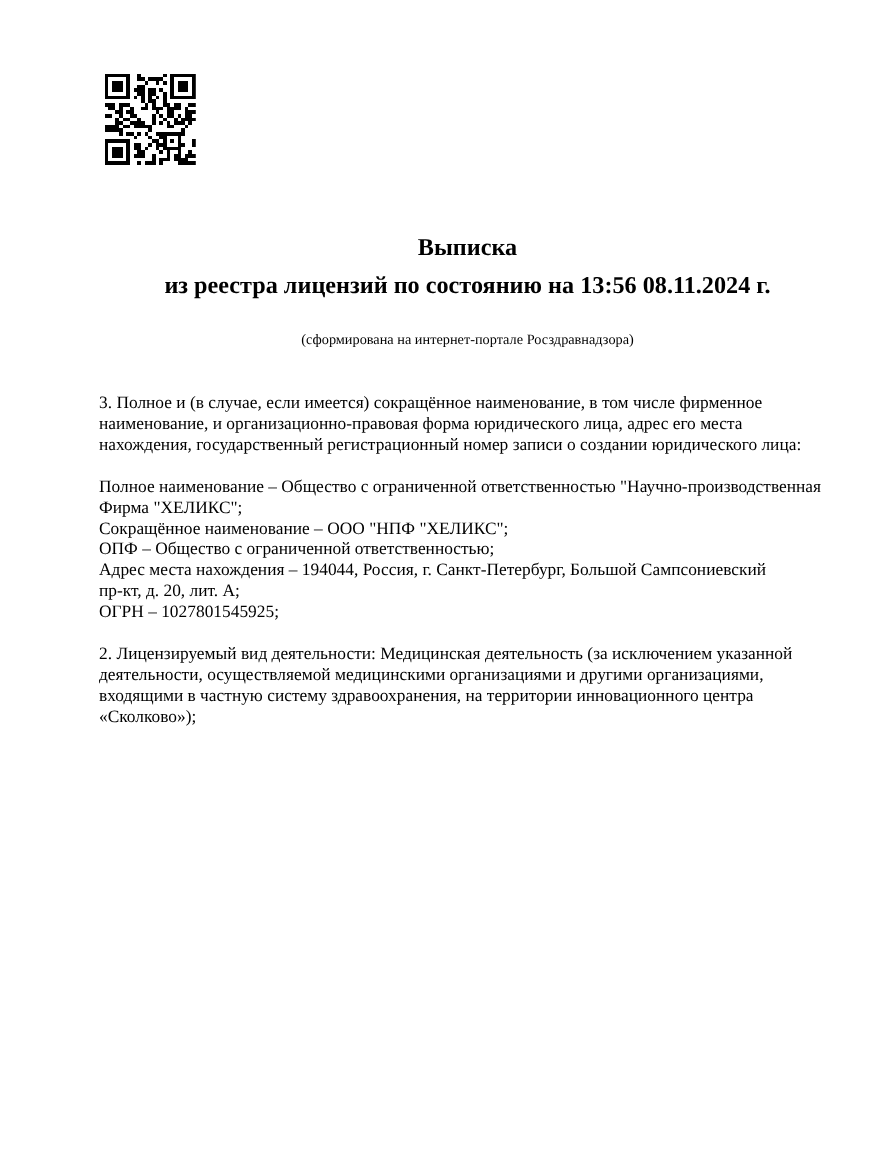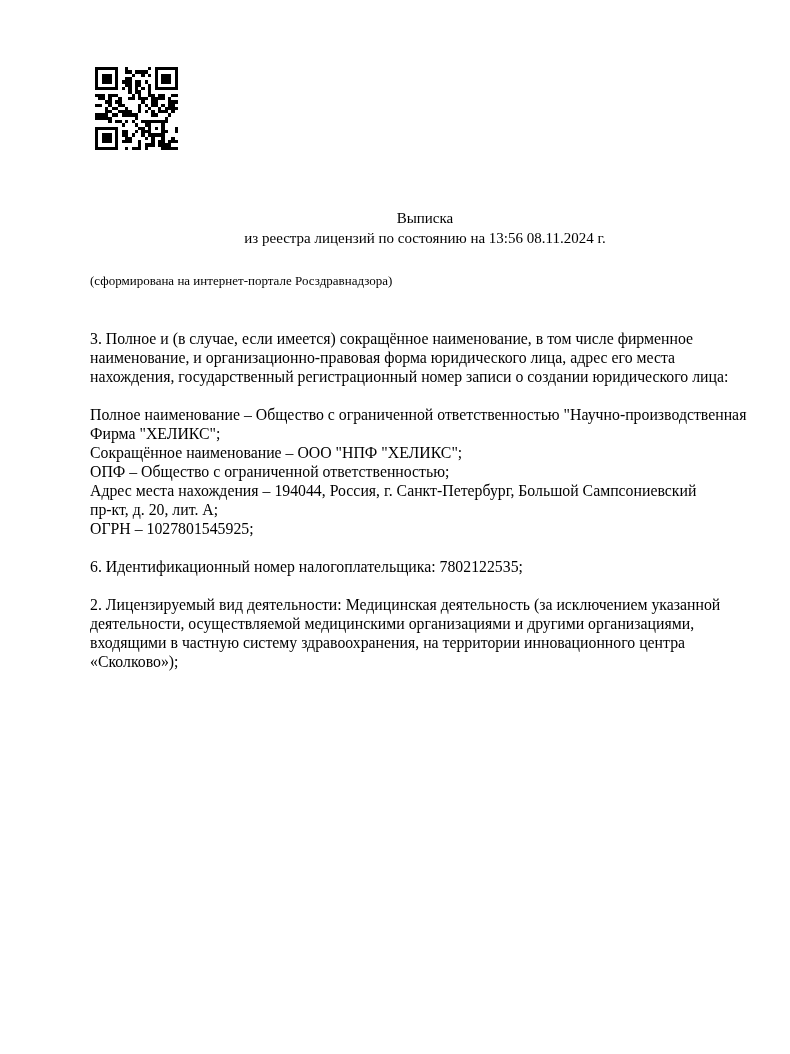--- a/index.html
+++ b/index.html
@@ -34,28 +34,28 @@
   }
   .content {
     position: absolute;
     left: 90px;
     top: 0;
     width: 670px;
   }
   .doc-title {
     margin: 208px 0 0 0;
     text-align: center;
-    font-size: 15px;
-    line-height: 20px;
-    font-weight: normal;
+    font-size: 22px;
+    line-height: 34px;
+    font-weight: bold;
     white-space: pre-line;
   }
   .doc-subtitle {
     margin: 25px 0 0 0;
-    text-align: left;
+    text-align: center;
     font-size: 13px;
     line-height: 15px;
   }
   .doc-body {
     margin-top: 41px;
     font-size: 15.8px;
     line-height: 19px;
   }
   .doc-body p {
     margin: 0 0 19px 0;
@@ -296,21 +296,20 @@
       <p>3. Полное и (в случае, если имеется) сокращённое наименование, в том числе фирменное
 наименование, и организационно-правовая форма юридического лица, адрес его места
 нахождения, государственный регистрационный номер записи о создании юридического лица:</p>
       <p>Полное наименование – Общество с ограниченной ответственностью "Научно-производственная
 Фирма "ХЕЛИКС";
 Сокращённое наименование – ООО "НПФ "ХЕЛИКС";
 ОПФ – Общество с ограниченной ответственностью;
 Адрес места нахождения – 194044, Россия, г. Санкт-Петербург, Большой Сампсониевский
 пр-кт, д. 20, лит. А;
 ОГРН – 1027801545925;</p>
-      <p>6. Идентификационный номер налогоплательщика: 7802122535;</p>
       <p>2. Лицензируемый вид деятельности: Медицинская деятельность (за исключением указанной
 деятельности, осуществляемой медицинскими организациями и другими организациями,
 входящими в частную систему здравоохранения, на территории инновационного центра
 «Сколково»);</p>
     </div>
 
   </div>
 </div>
 
 </body></html>

